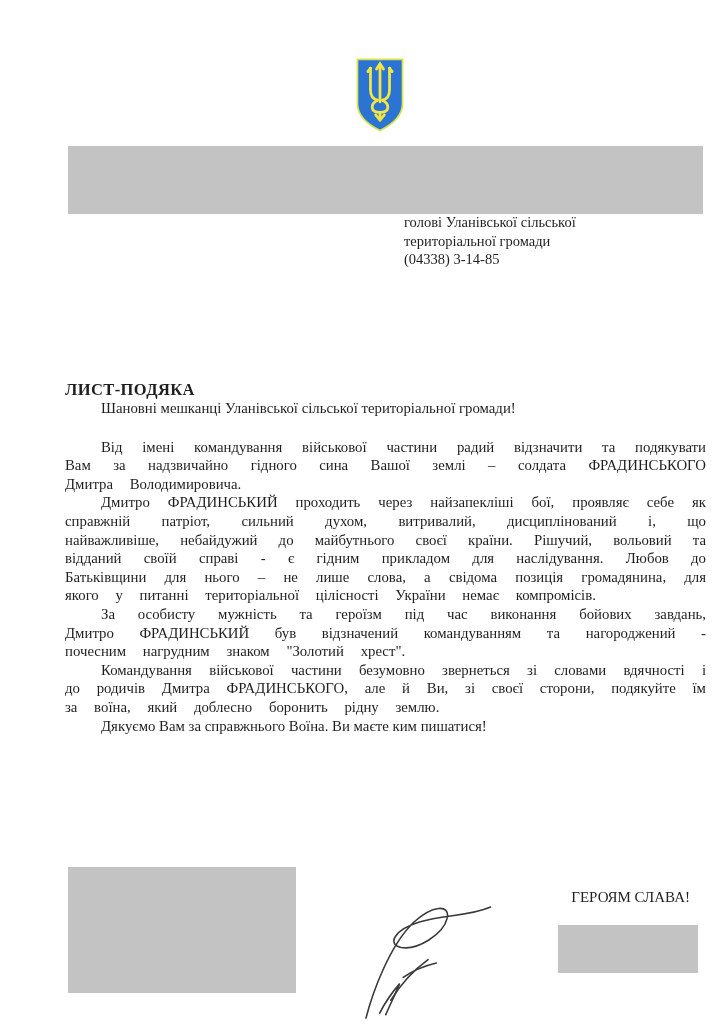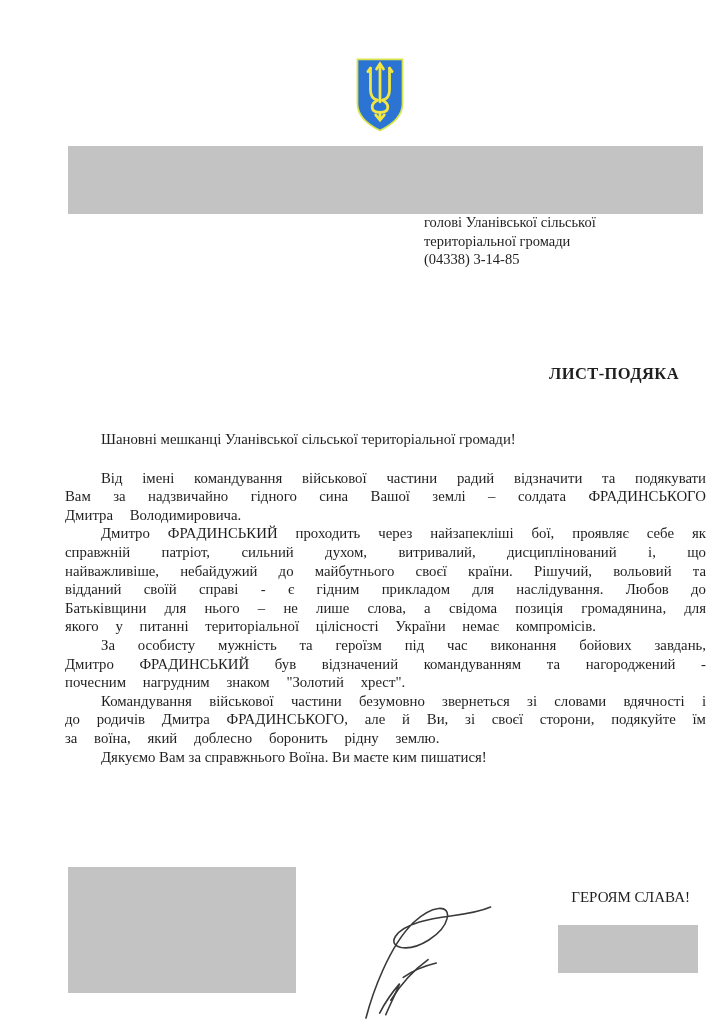--- a/index.html
+++ b/index.html
@@ -7,31 +7,31 @@
   .page {
     position:relative; width:724px; height:1024px; background:#ffffff;
     font-family:"Liberation Serif", serif; color:#1f1f1f; overflow:hidden;
   }
   .emblem { position:absolute; left:354px; top:56px; width:52px; height:78px; }
   .redaction { position:absolute; background:#c3c3c3; }
   .redaction-header { left:68px; top:146px; width:635px; height:68px; }
   .redaction-left   { left:68px; top:867px; width:228px; height:126px; }
   .redaction-right  { left:558px; top:925px; width:140px; height:48px; }
   .recipient {
-    position:absolute; left:424px; top:213px;
+    position:absolute; left:404px; top:213px;
     font-size:14.5px; line-height:18.7px; white-space:nowrap;
   }
   .r-underline { text-decoration:underline; }
   .title {
-    position:absolute; left:65px; top:364px; width:614px;
-    text-align:right; font-size:16.5px; font-weight:bold; letter-spacing:0.4px;
+    position:absolute; left:65px; top:380px; width:614px;
+    text-align:left; font-size:16.5px; font-weight:bold; letter-spacing:0.4px;
   }
   .body {
     position:absolute; left:65px; top:399px; width:641px;
-    font-size:14.8px; line-height:18.6px;margin-top:31px;
+    font-size:14.8px; line-height:18.6px;
   }
   .body p { text-indent:36px; }
   .para { text-align:justify; word-spacing:13px; }
   .para.tight { word-spacing:8px; }
   .single { text-align:left; word-spacing:normal; }
   .gap-top { margin-top:20px; }
   .closing {
     position:absolute; left:65px; top:889px; width:625px;
     display:flex; justify-content:space-between; font-size:15px;
   }

